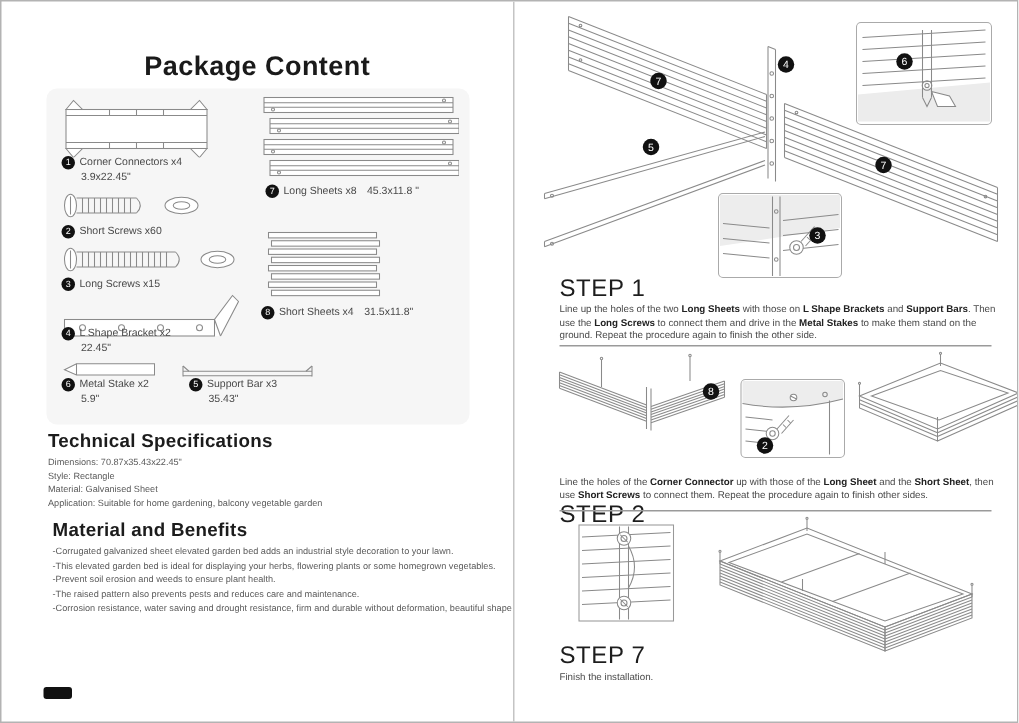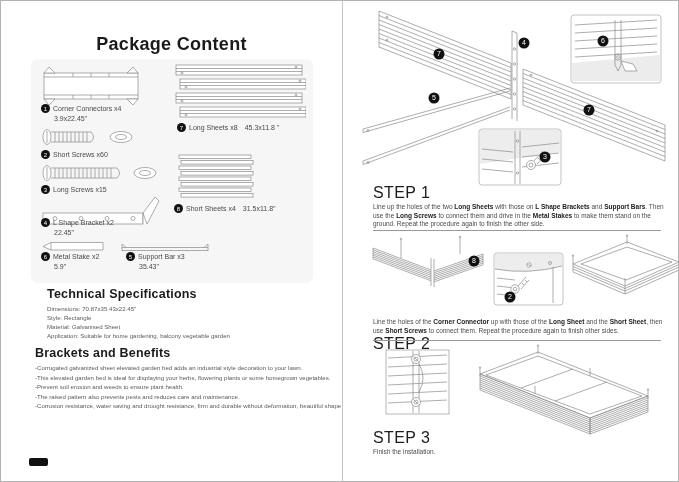--- a/index.html
+++ b/index.html
@@ -203,32 +203,32 @@
         <rect x="4" y="39.5" width="72" height="3.6" fill="#fff"></rect>
       </g>
     </svg>
     <div class="abs part-label" style="left:143px;top:145px;">
       <span class="badge">8</span>
       <span>Short Sheets x4</span>
       <span class="part-dims" style="margin-left:4px;">31.5x11.8"</span>
     </div>
   </div>
 
-  <div class="abs" style="left:46px;top:286px;">
+  <div class="abs" style="left:31px;top:286px;">
     <div class="sec-h">Technical Specifications</div>
     <div style="margin-top:3px;">
       <div class="sec-line">Dimensions: 70.87x35.43x22.45"</div>
       <div class="sec-line">Style: Rectangle</div>
       <div class="sec-line">Material: Galvanised Sheet</div>
       <div class="sec-line">Application: Suitable for home gardening, balcony vegetable garden</div>
     </div>
   </div>
 
   <div class="abs" style="left:34px;top:345px;">
-    <div class="sec-h">Brackets and Benefits</div>
+    <div class="sec-h">Material and Benefits</div>
     <div style="margin-top:3px;">
       <div class="feat-line">-Corrugated galvanized sheet elevated garden bed adds an industrial style decoration to your lawn.</div>
       <div class="feat-line">-This elevated garden bed is ideal for displaying your herbs, flowering plants or some homegrown vegetables.</div>
       <div class="feat-line">-Prevent soil erosion and weeds to ensure plant health.</div>
       <div class="feat-line">-The raised pattern also prevents pests and reduces care and maintenance.</div>
       <div class="feat-line">-Corrosion resistance, water saving and drought resistance, firm and durable without deformation, beautiful shape</div>
     </div>
   </div>
 
   <div class="abs logo-mark"></div>
@@ -477,16 +477,16 @@
           <line x1="137" y1="24" x2="137" y2="32"></line>
             <circle cx="137" cy="23.5" r="0.7"></circle>
           <line x1="305" y1="46" x2="305" y2="54"></line>
             <circle cx="305" cy="45.5" r="0.7"></circle>
           <line x1="247" y1="24" x2="247" y2="32"></line>
             <line x1="192" y1="42" x2="192" y2="50"></line>
         </g>
       </g>
     </svg>
 
-    <div class="abs step-h" style="left:30px;top:428px;">STEP 3</div>
+    <div class="abs step-h" style="left:30px;top:428px;">STEP 7</div>
     <div class="abs step-p" style="left:30px;top:447px;width:292px;"><span>Finish the installation.</span></div>
   </div>
 </div>
 
 </body></html>

